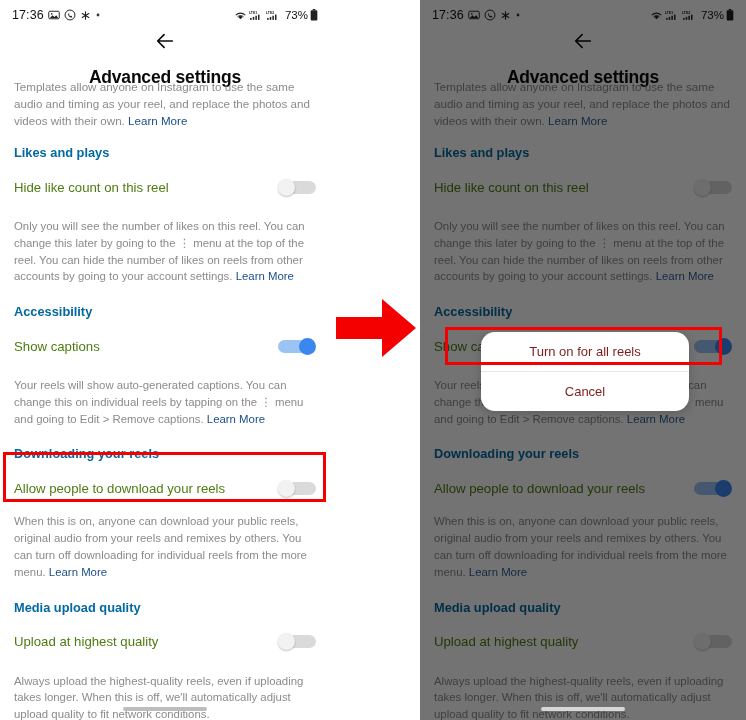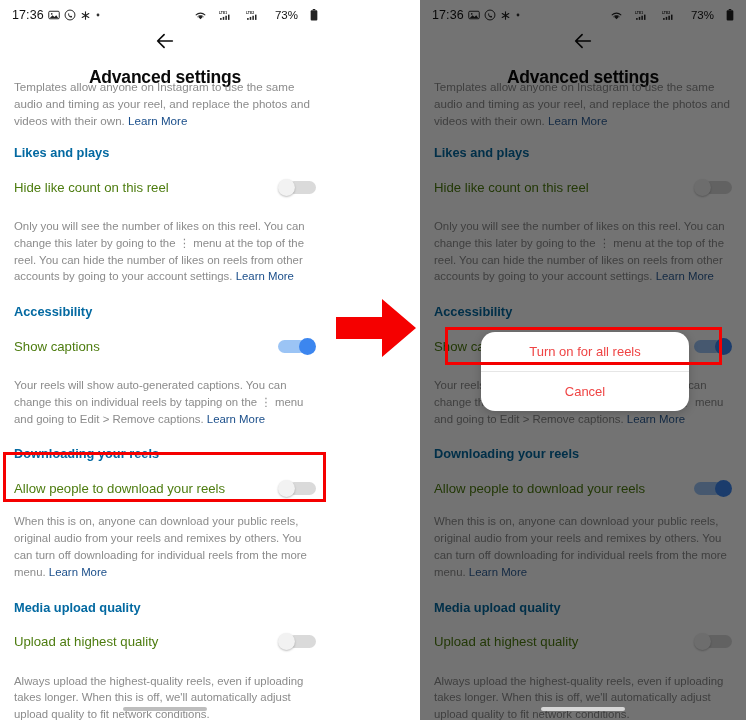--- a/index.html
+++ b/index.html
@@ -29,21 +29,21 @@
   
   .statusbar {
     position: relative; height: 30px;
     display: flex; align-items: center;
     padding: 0 12px;
     font-size: 12px; color: #111;
   }
   .sb-left { display: flex; align-items: center; gap: 4px; }
   .sb-time { font-size: 12.5px; font-weight: 500; letter-spacing: .1px; }
   .sb-right {
-    margin-left: auto; display: flex; align-items: center; gap: 12px;
+    margin-left: auto; display: flex; align-items: center; gap: 2px;
     font-size: 11px;
   }
   .ic { display: inline-block; line-height: 1; }
   .ic svg { display: block; }
   .sb-batt { font-size: 11.5px; font-weight: 500; margin-left: 2px; }
 
   
   .header {
     display: flex; align-items: center;
     height: 40px; padding: 0 14px; gap: 15px; flex-direction: column;
@@ -102,21 +102,21 @@
 
   
   .dialog {
     position: absolute; left: 61px; top: 332px;
     width: 208px; background: #ffffff;
     border-radius: 14px; z-index: 45;
     overflow: hidden; box-shadow: 0 2px 10px rgba(0,0,0,.2);
   }
   .dialog-item {
     height: 39px; display: flex; align-items: center; justify-content: center;
-    font-size: 13px; color: #ef4444; cursor: pointer;
+    font-size: 13px; color: #7f1d1d; cursor: pointer;
   }
   .dialog-divider { height: 1px; background: #e6e6e6; }
 
   
   .home-bar {
     position: absolute; bottom: 9px; left: 50%; transform: translateX(-50%);
     width: 84px; height: 4px; border-radius: 3px; background: #bdbdbd;
     z-index: 46;
   }
   .panel-right .home-bar { background: #d7d7d7; z-index: 46; }

